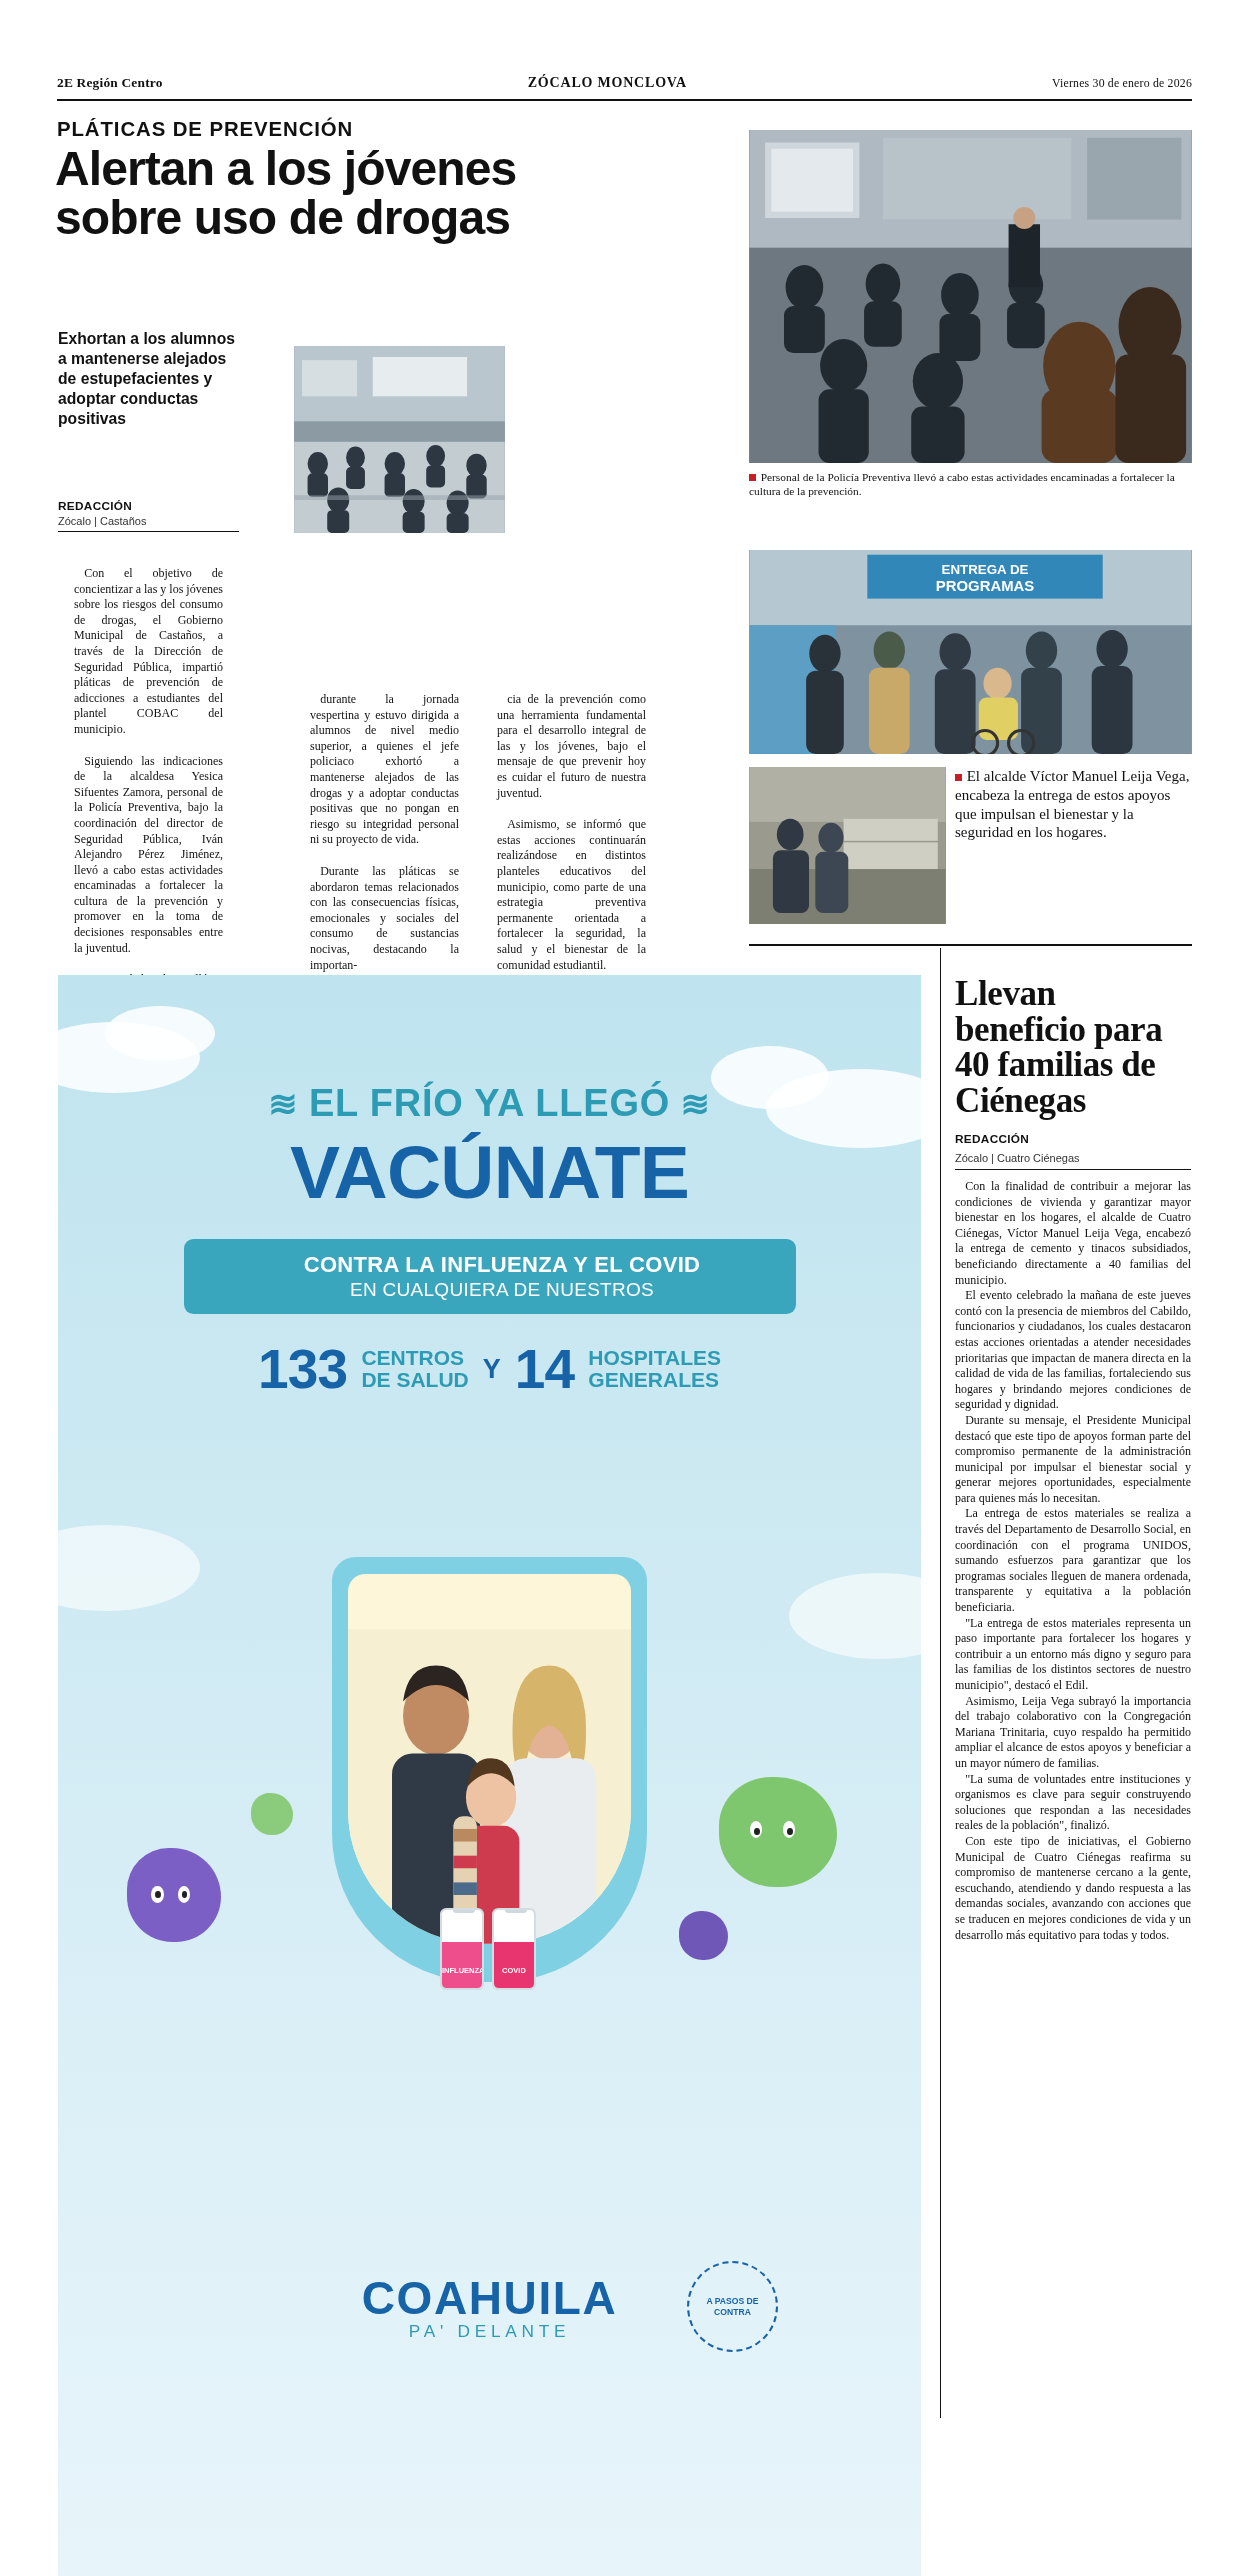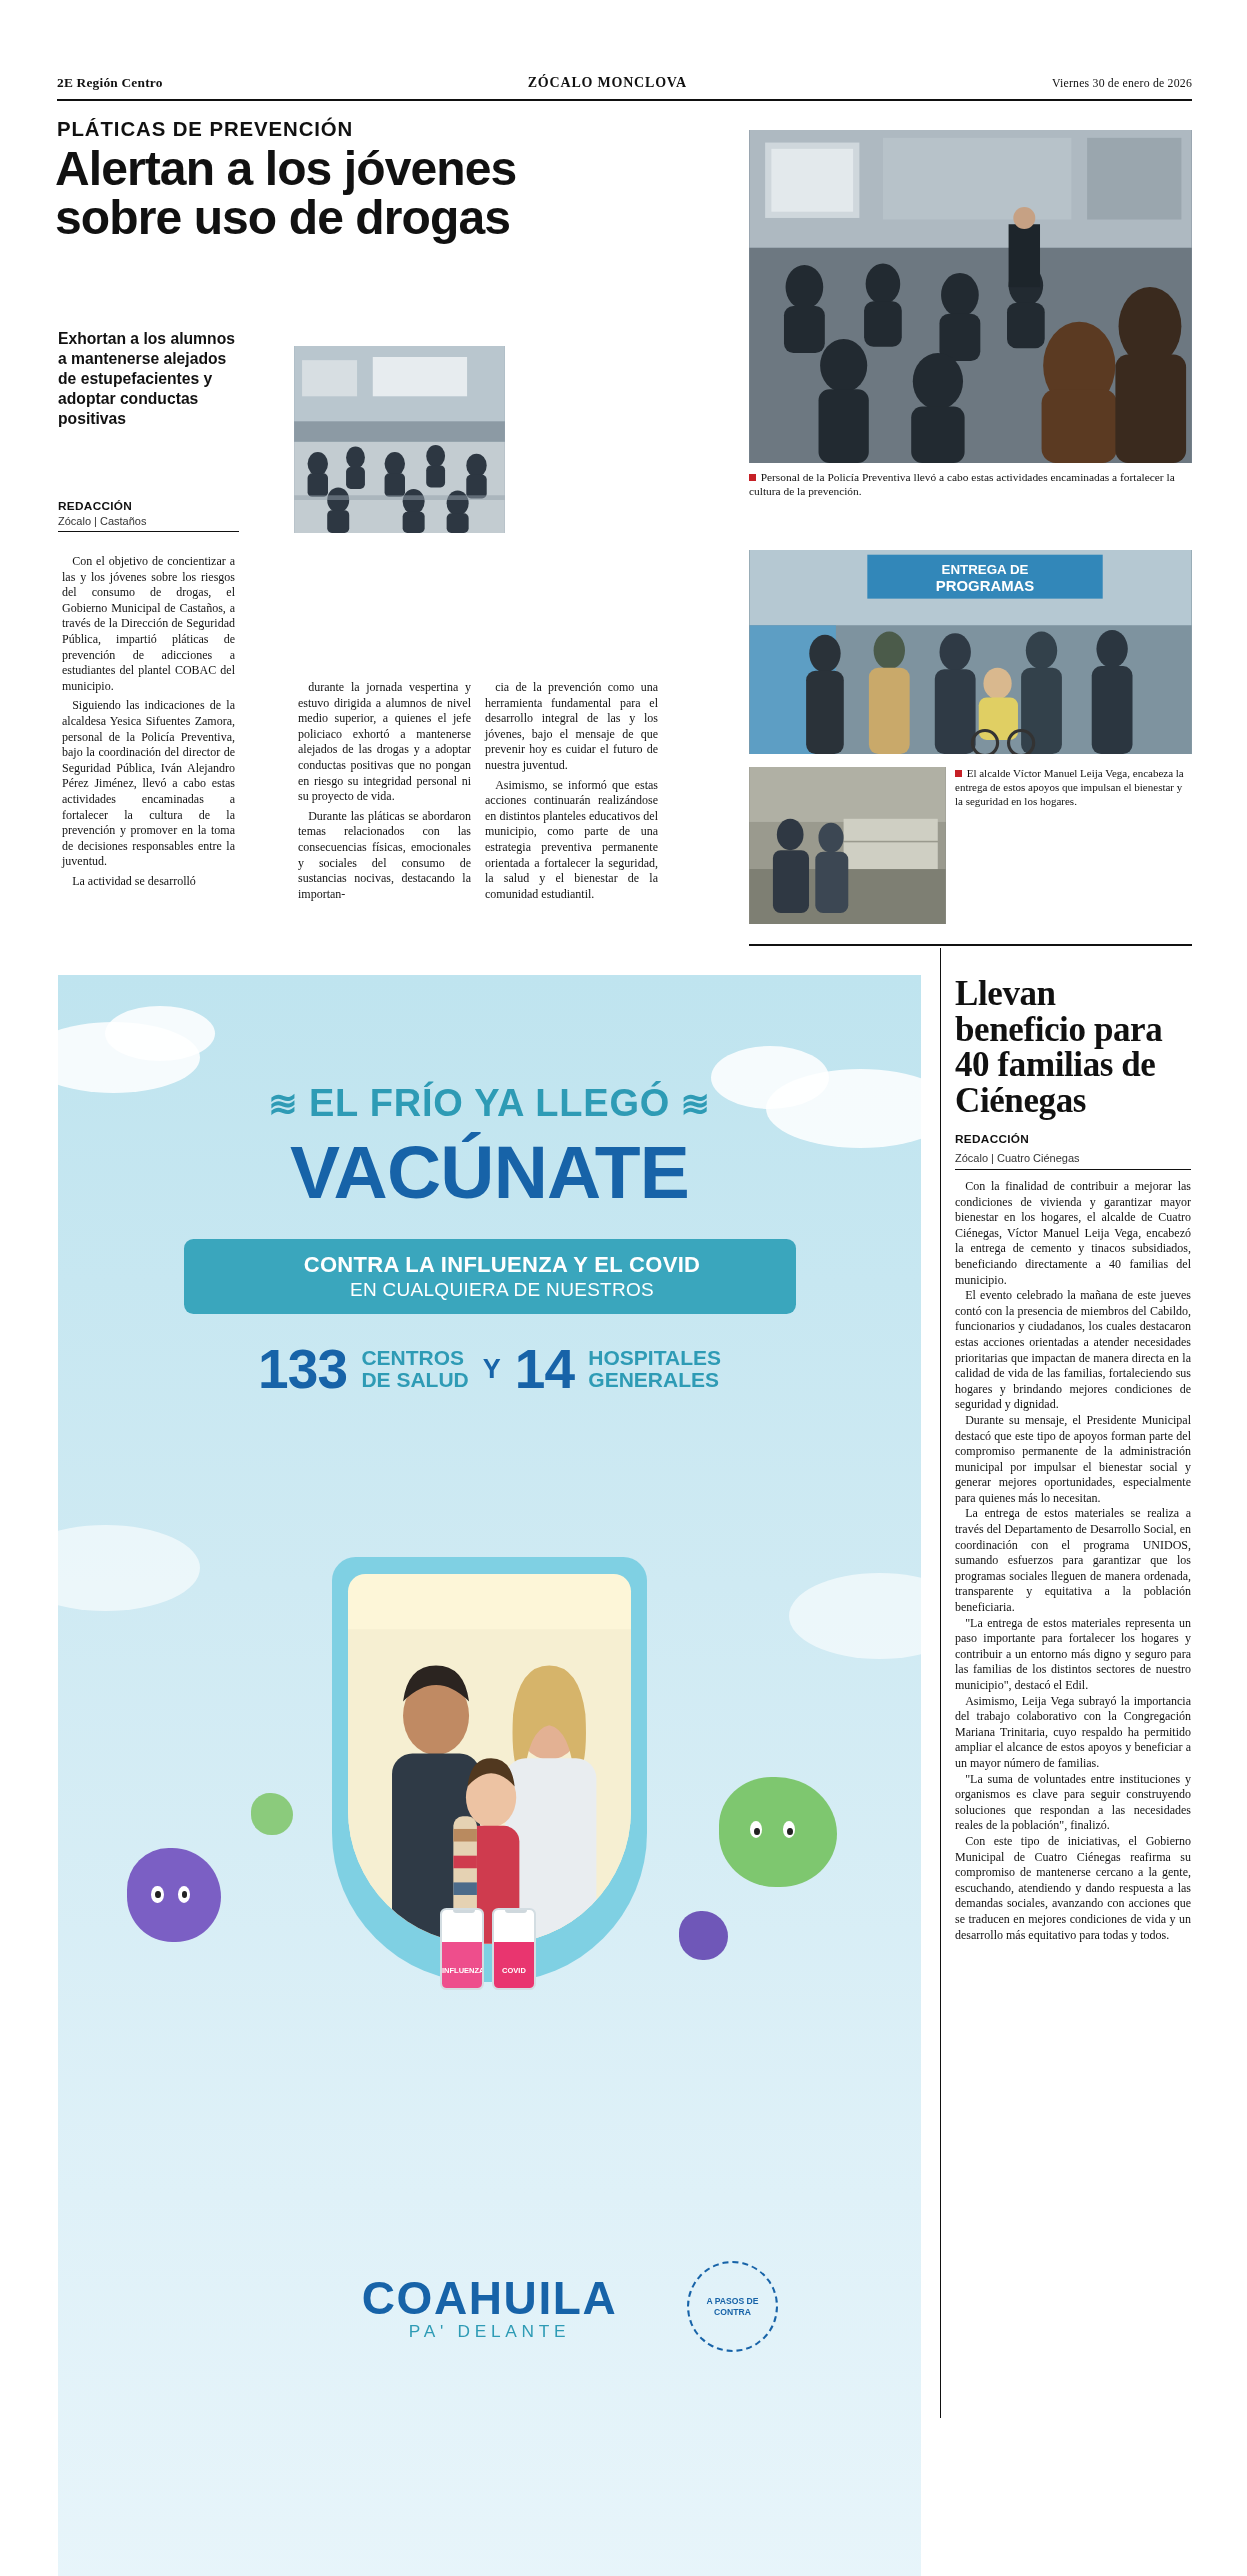--- a/index.html
+++ b/index.html
@@ -56,32 +56,32 @@
   .byline .line { width:181px; height:0.8px; background:#111; margin-top:4.7px; }
 
   
   .photo-left {
     position:absolute; left:294px; top:346px; width:211px; height:187px;
     overflow:hidden; background:#7d8b95;
   }
 
   
   .col { position:absolute; font-size:12px; line-height:1.30; text-align:justify; }
-  .col p { margin:4px; text-indent:10.2px; }
+  .col p { margin:16px; text-indent:10.2px; }
   .col p:first-child { text-indent:10.2px; }
   .col-1 { left:58px; top:550px; width:181px; }
   .col-2 { left:294px; top:676px; width:181px; }
   .col-3 { left:481px; top:676px; width:181px; }
 
   
   .photo-r1 { position:absolute; left:749px; top:130px; width:443px; height:333px; overflow:hidden; background:#6f7b86;}
   .cap1 { position:absolute; left:749px; top:470px; width:443px; font-family:"Liberation Serif",serif; font-size:11.4px; line-height:1.25;}
   .cap-sq { display:inline-block; width:7px; height:7px; background:#c62026; margin-right:4.7px; }
   .photo-r2 { position:absolute; left:749px; top:550px; width:443px; height:204px; overflow:hidden; background:#7e8e9a;}
-  .cap2 { position:absolute; left:955px; top:767px; width:236px; font-size:11px; line-height:1.25; }
+  .cap2 { position:absolute; left:955px; top:767px; width:236px; font-size:15px; line-height:1.25; }
   .photo-r3 { position:absolute; left:749px; top:767px; width:197px; height:157px; overflow:hidden; background:#8b8f86;}
 
   .rule-r1 { position:absolute; left:749px; top:944px; width:443px; height:1.6px; background:#111; }
 
   .head2 {
     position:absolute; left:955px; top:976px; width:236px;
     font-family:"Liberation Serif", serif; font-weight:bold;
     font-size:35px; line-height:1.02; letter-spacing:-0.4px;
   }
   .byline2 { position:absolute; left:955px; top:1132px; width:236px; font-family:"Liberation Sans", sans-serif; }

